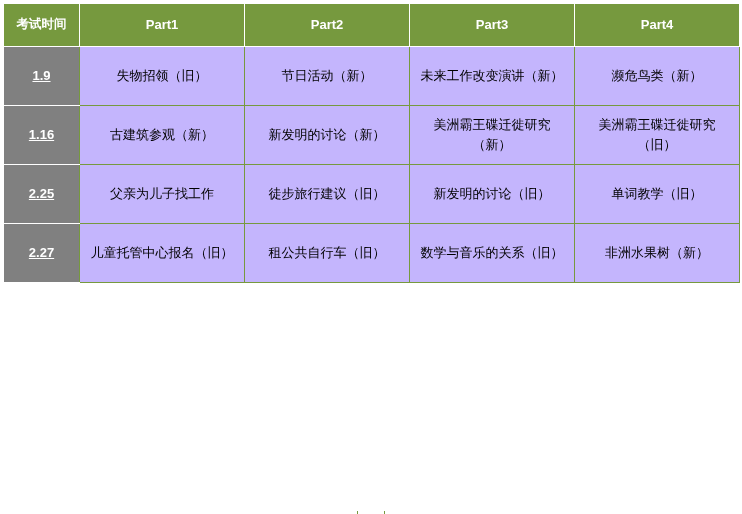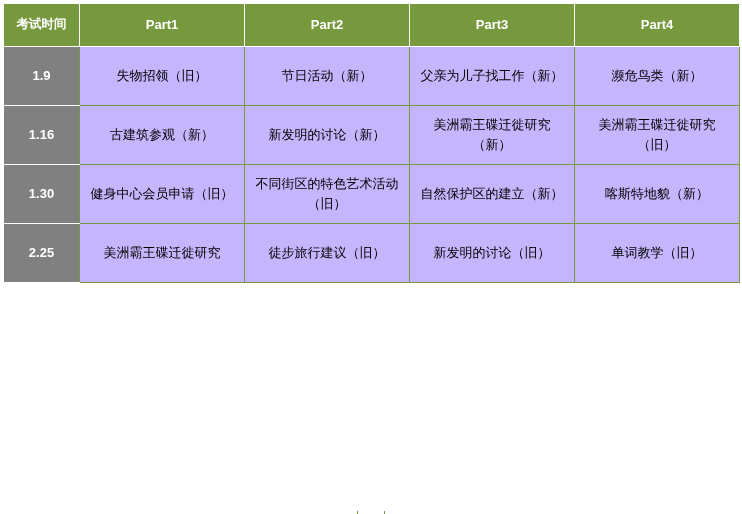--- a/index.html
+++ b/index.html
@@ -51,20 +51,21 @@
   }
   thead th.head-first {
     background: #76993e;
     font-size: 12.5px;
   }
   tbody td.date-cell {
     background: #808080;
     color: #ffffff;
     font-weight: bold;
     font-size: 13px;
+    text-decoration: underline;
   }
   tbody td.topic-cell {
     background: #c4b5fd;
     color: #000000;
     border: 1px solid #76993e;
   }
   tbody tr td.topic-cell {
     border-left: 1px solid #76993e;
     border-right: 1px solid #76993e;
     border-top: 1px solid #76993e;
@@ -107,40 +108,40 @@
         <th>Part2</th>
         <th>Part3</th>
         <th>Part4</th>
       </tr>
     </thead>
     <tbody>
       <tr class="row-tall">
         <td class="date-cell">1.9</td>
         <td class="topic-cell">失物招领（旧）</td>
         <td class="topic-cell">节日活动（新）</td>
-        <td class="topic-cell">父亲为儿子找工作（新）</td>
+        <td class="topic-cell">未来工作改变演讲（新）</td>
         <td class="topic-cell">濒危鸟类（新）</td>
       </tr>
       <tr class="row-tall">
         <td class="date-cell">1.16</td>
         <td class="topic-cell">古建筑参观（新）</td>
         <td class="topic-cell">新发明的讨论（新）</td>
         <td class="topic-cell">美洲霸王碟迁徙研究（新）</td>
         <td class="topic-cell">美洲霸王碟迁徙研究（旧）</td>
       </tr>
       <tr class="row-tall">
-        <td class="date-cell">1.30</td>
-        <td class="topic-cell">健身中心会员申请（旧）</td>
-        <td class="topic-cell">不同街区的特色艺术活动（旧）</td>
-        <td class="topic-cell">自然保护区的建立（新）</td>
-        <td class="topic-cell">喀斯特地貌（新）</td>
-      </tr>
-      <tr class="row-tall">
         <td class="date-cell">2.25</td>
-        <td class="topic-cell">美洲霸王碟迁徙研究</td>
+        <td class="topic-cell">父亲为儿子找工作</td>
         <td class="topic-cell">徒步旅行建议（旧）</td>
         <td class="topic-cell">新发明的讨论（旧）</td>
         <td class="topic-cell">单词教学（旧）</td>
+      </tr>
+      <tr class="row-tall">
+        <td class="date-cell">2.27</td>
+        <td class="topic-cell">儿童托管中心报名（旧）</td>
+        <td class="topic-cell">租公共自行车（旧）</td>
+        <td class="topic-cell">数学与音乐的关系（旧）</td>
+        <td class="topic-cell">非洲水果树（新）</td>
       </tr>
     </tbody>
   </table>
   <div class="bottom-stub"></div>
 </div>
 
 </body></html>

